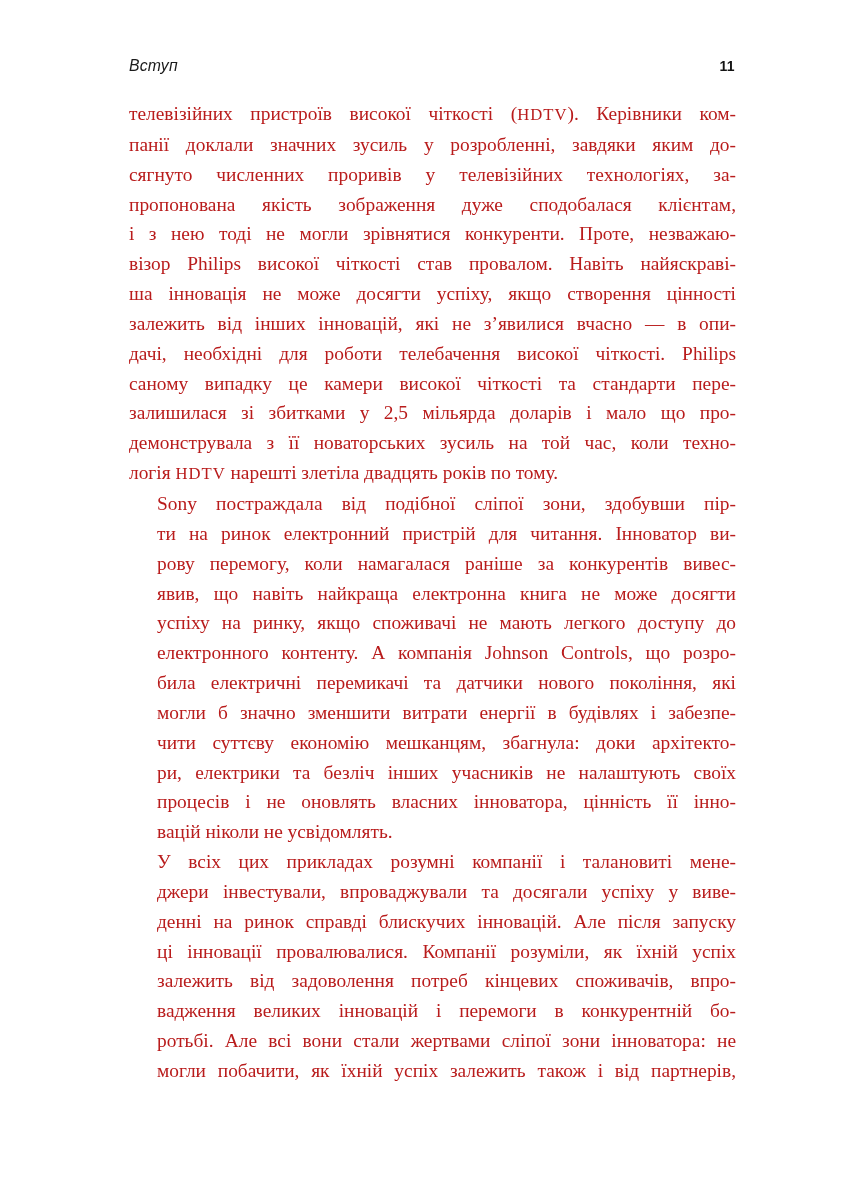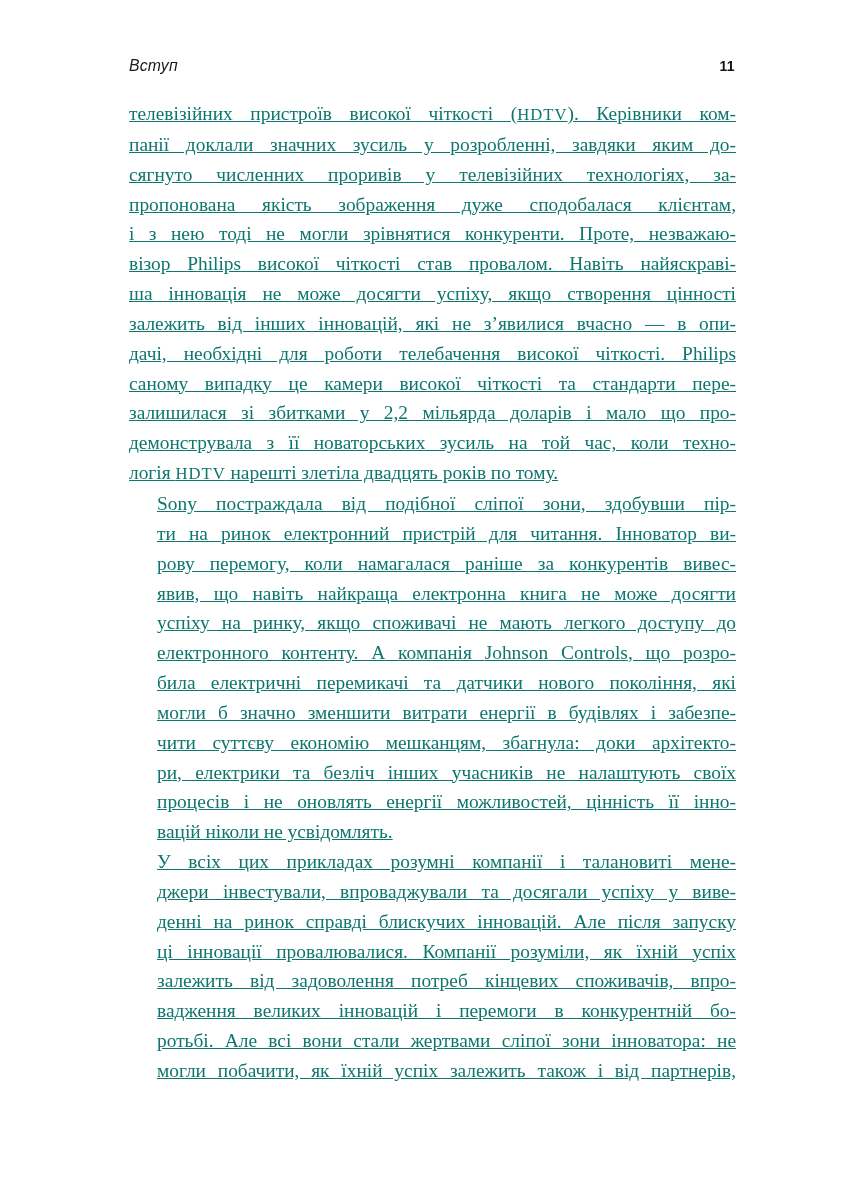--- a/index.html
+++ b/index.html
@@ -51,27 +51,26 @@
 
   
   .textblock {
     position: absolute;
     left: 129px;
     top: 99px;
     width: 607px;
     font-family: "Liberation Serif", "DejaVu Serif", serif;
     font-size: 19.4px;
     line-height: 29.85px;
-    color: #0f766e;
+    color: #b91c1c;
     text-align: justify;
     text-justify: inter-word;
     -webkit-hyphens: manual;
     hyphens: manual;
     word-spacing: -0.1px;
-    text-decoration: underline;
   }
 
   .textblock p {
     margin: 0;
     text-indent: 0;
   }
 
   .textblock p.indented {
     text-indent: 28px;
   }
@@ -116,36 +115,36 @@
         <span class="line j">телевізійних пристроїв високої чіткості (<span class="smallcaps">HDTV</span>). Керівники ком-</span>
         <span class="line j">панії доклали значних зусиль у розробленні, завдяки яким до-</span>
         <span class="line j">сягнуто численних проривів у телевізійних технологіях, за-</span>
         <span class="line j">пропонована якість зображення дуже сподобалася клієнтам,</span>
         <span class="line j">і з нею тоді не могли зрівнятися конкуренти. Проте, незважаю-</span>
         <span class="line j">візор <span class="latin">Philips</span> високої чіткості став провалом. Навіть найяскраві-</span>
         <span class="line j">ша інновація не може досягти успіху, якщо створення цінності</span>
         <span class="line j">залежить від інших інновацій, які не з’явилися вчасно — в опи-</span>
         <span class="line j">дачі, необхідні для роботи телебачення високої чіткості. <span class="latin">Philips</span></span>
         <span class="line j">саному випадку це камери високої чіткості та стандарти пере-</span>
-        <span class="line j">залишилася зі збитками у 2,2 мільярда доларів і мало що про-</span>
+        <span class="line j">залишилася зі збитками у 2,5 мільярда доларів і мало що про-</span>
         <span class="line j">демонструвала з її новаторських зусиль на той час, коли техно-</span>
         <span class="line last">логія <span class="smallcaps">HDTV</span> нарешті злетіла двадцять років по тому.</span>
       </p>
       <p class="indented">
         <span class="line j" style="text-indent: 28px;"><span class="latin">Sony</span> постраждала від подібної сліпої зони, здобувши пір-</span>
         <span class="line j">ти на ринок електронний пристрій для читання. Інноватор ви-</span>
         <span class="line j">рову перемогу, коли намагалася раніше за конкурентів вивес-</span>
         <span class="line j">явив, що навіть найкраща електронна книга не може досягти</span>
         <span class="line j">успіху на ринку, якщо споживачі не мають легкого доступу до</span>
         <span class="line j">електронного контенту. А компанія <span class="latin">Johnson</span> <span class="latin">Controls</span>, що розро-</span>
         <span class="line j">била електричні перемикачі та датчики нового покоління, які</span>
         <span class="line j">могли б значно зменшити витрати енергії в будівлях і забезпе-</span>
         <span class="line j">чити суттєву економію мешканцям, збагнула: доки архітекто-</span>
         <span class="line j">ри, електрики та безліч інших учасників не налаштують своїх</span>
-        <span class="line j">процесів і не оновлять енергії можливостей, цінність її інно-</span>
+        <span class="line j">процесів і не оновлять власних інноватора, цінність її інно-</span>
         <span class="line last">вацій ніколи не усвідомлять.</span>
       </p>
       <p class="indented">
         <span class="line j" style="text-indent: 28px;">У всіх цих прикладах розумні компанії і талановиті мене-</span>
         <span class="line j">джери інвестували, впроваджували та досягали успіху у виве-</span>
         <span class="line j">денні на ринок справді блискучих інновацій. Але після запуску</span>
         <span class="line j">ці інновації провалювалися. Компанії розуміли, як їхній успіх</span>
         <span class="line j">залежить від задоволення потреб кінцевих споживачів, впро-</span>
         <span class="line j">вадження великих інновацій і перемоги в конкурентній бо-</span>
         <span class="line j">ротьбі. Але всі вони стали жертвами сліпої зони інноватора: не</span>

